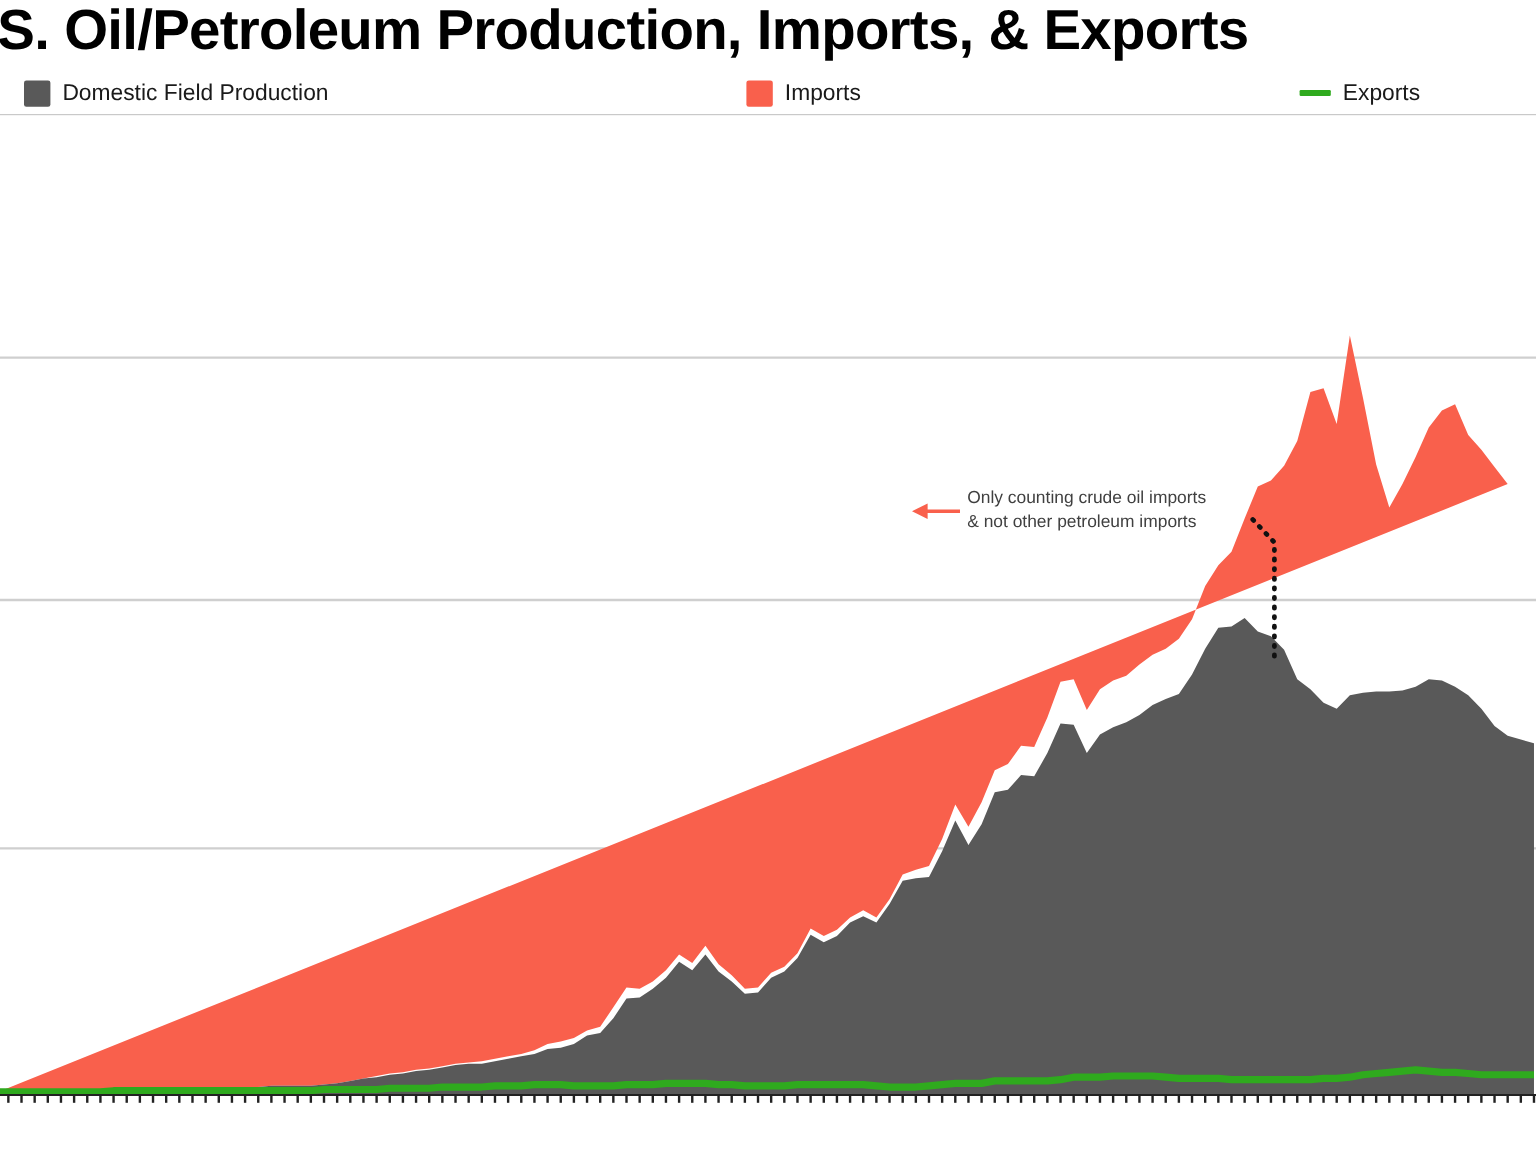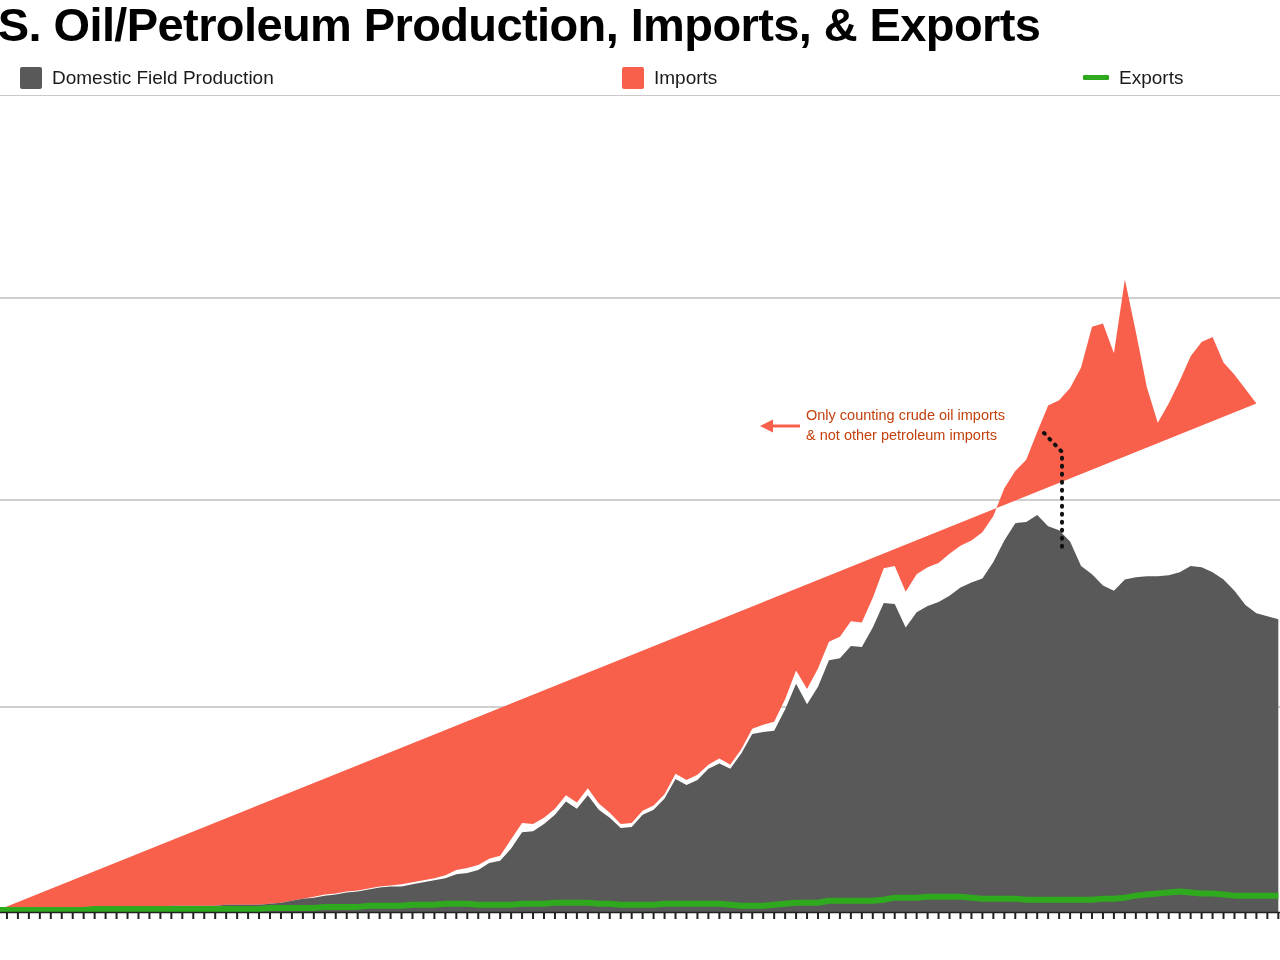--- a/index.html
+++ b/index.html
@@ -88,21 +88,21 @@
     left: 760px; top: 405px;
     width: 300px;
     pointer-events: none;
   }
   #annotation-text {
     position: absolute;
     left: 46px; top: 0px;
     width: 252px;
     font-size: 14.5px;
     line-height: 20px;
-    color: #c2410c;
+    color: #404040;
     white-space: pre-line;
     font-family: "Liberation Sans", sans-serif;
   }
   #annotation-arrow { position: absolute; left: 0px; top: 12px; }
 
   
   #xaxis-labels {
     position: absolute;
     left: 0; top: 918px;
     width: 1280px; height: 42px;

